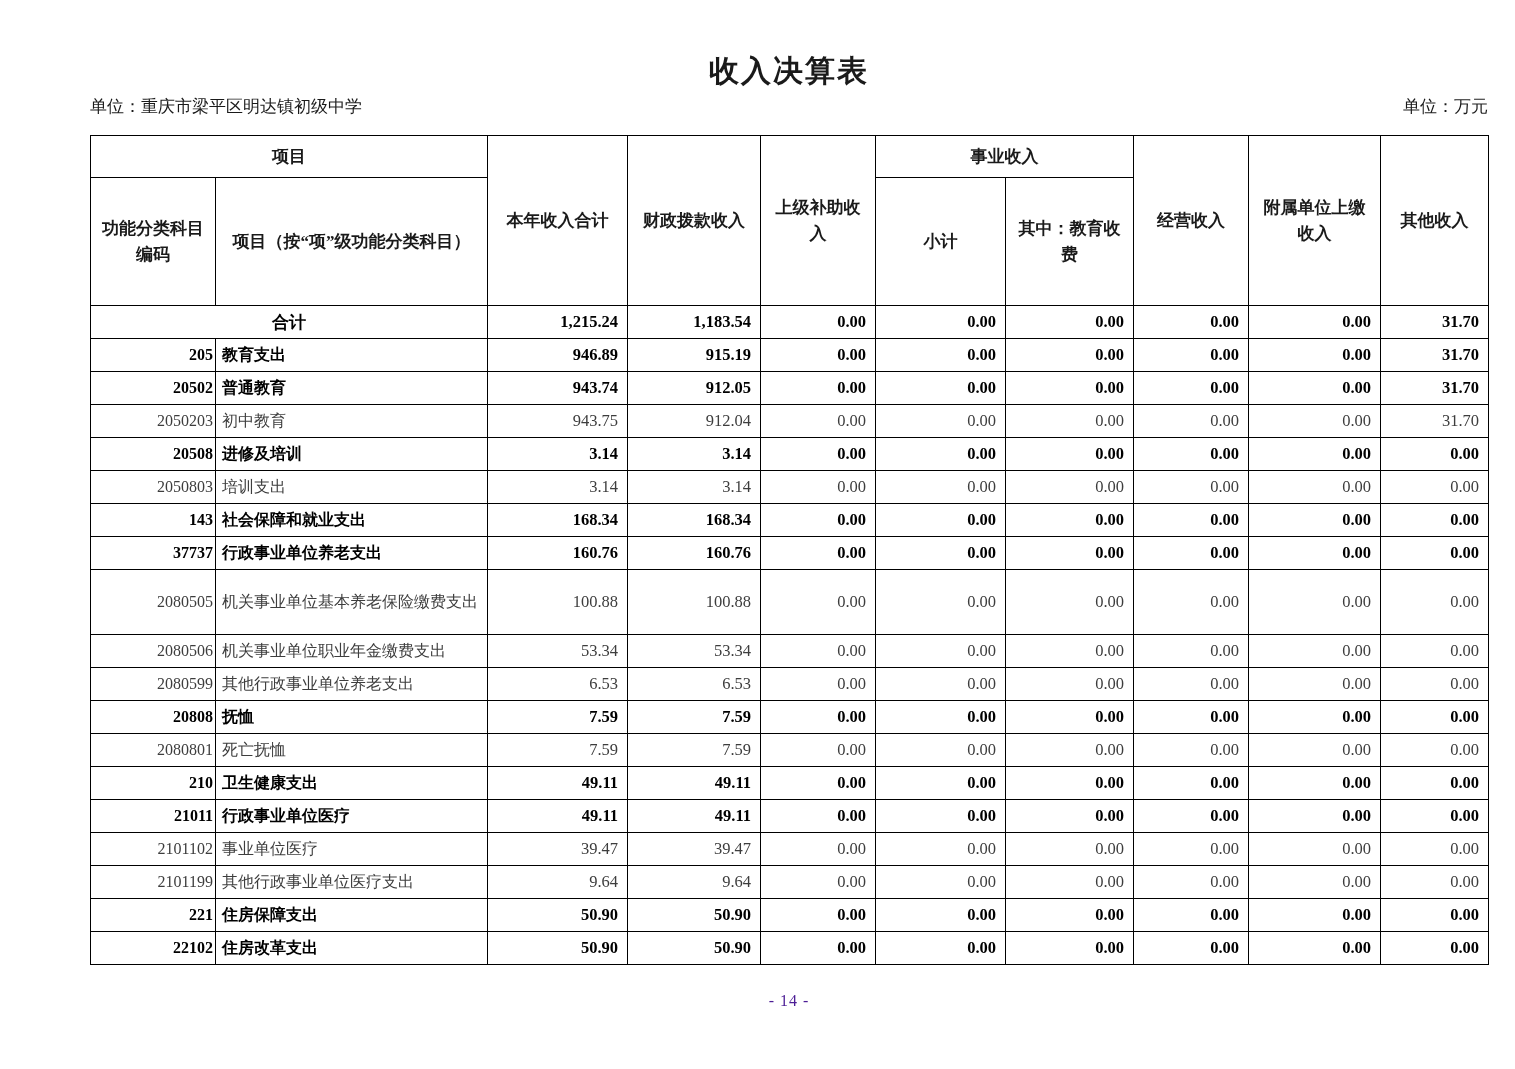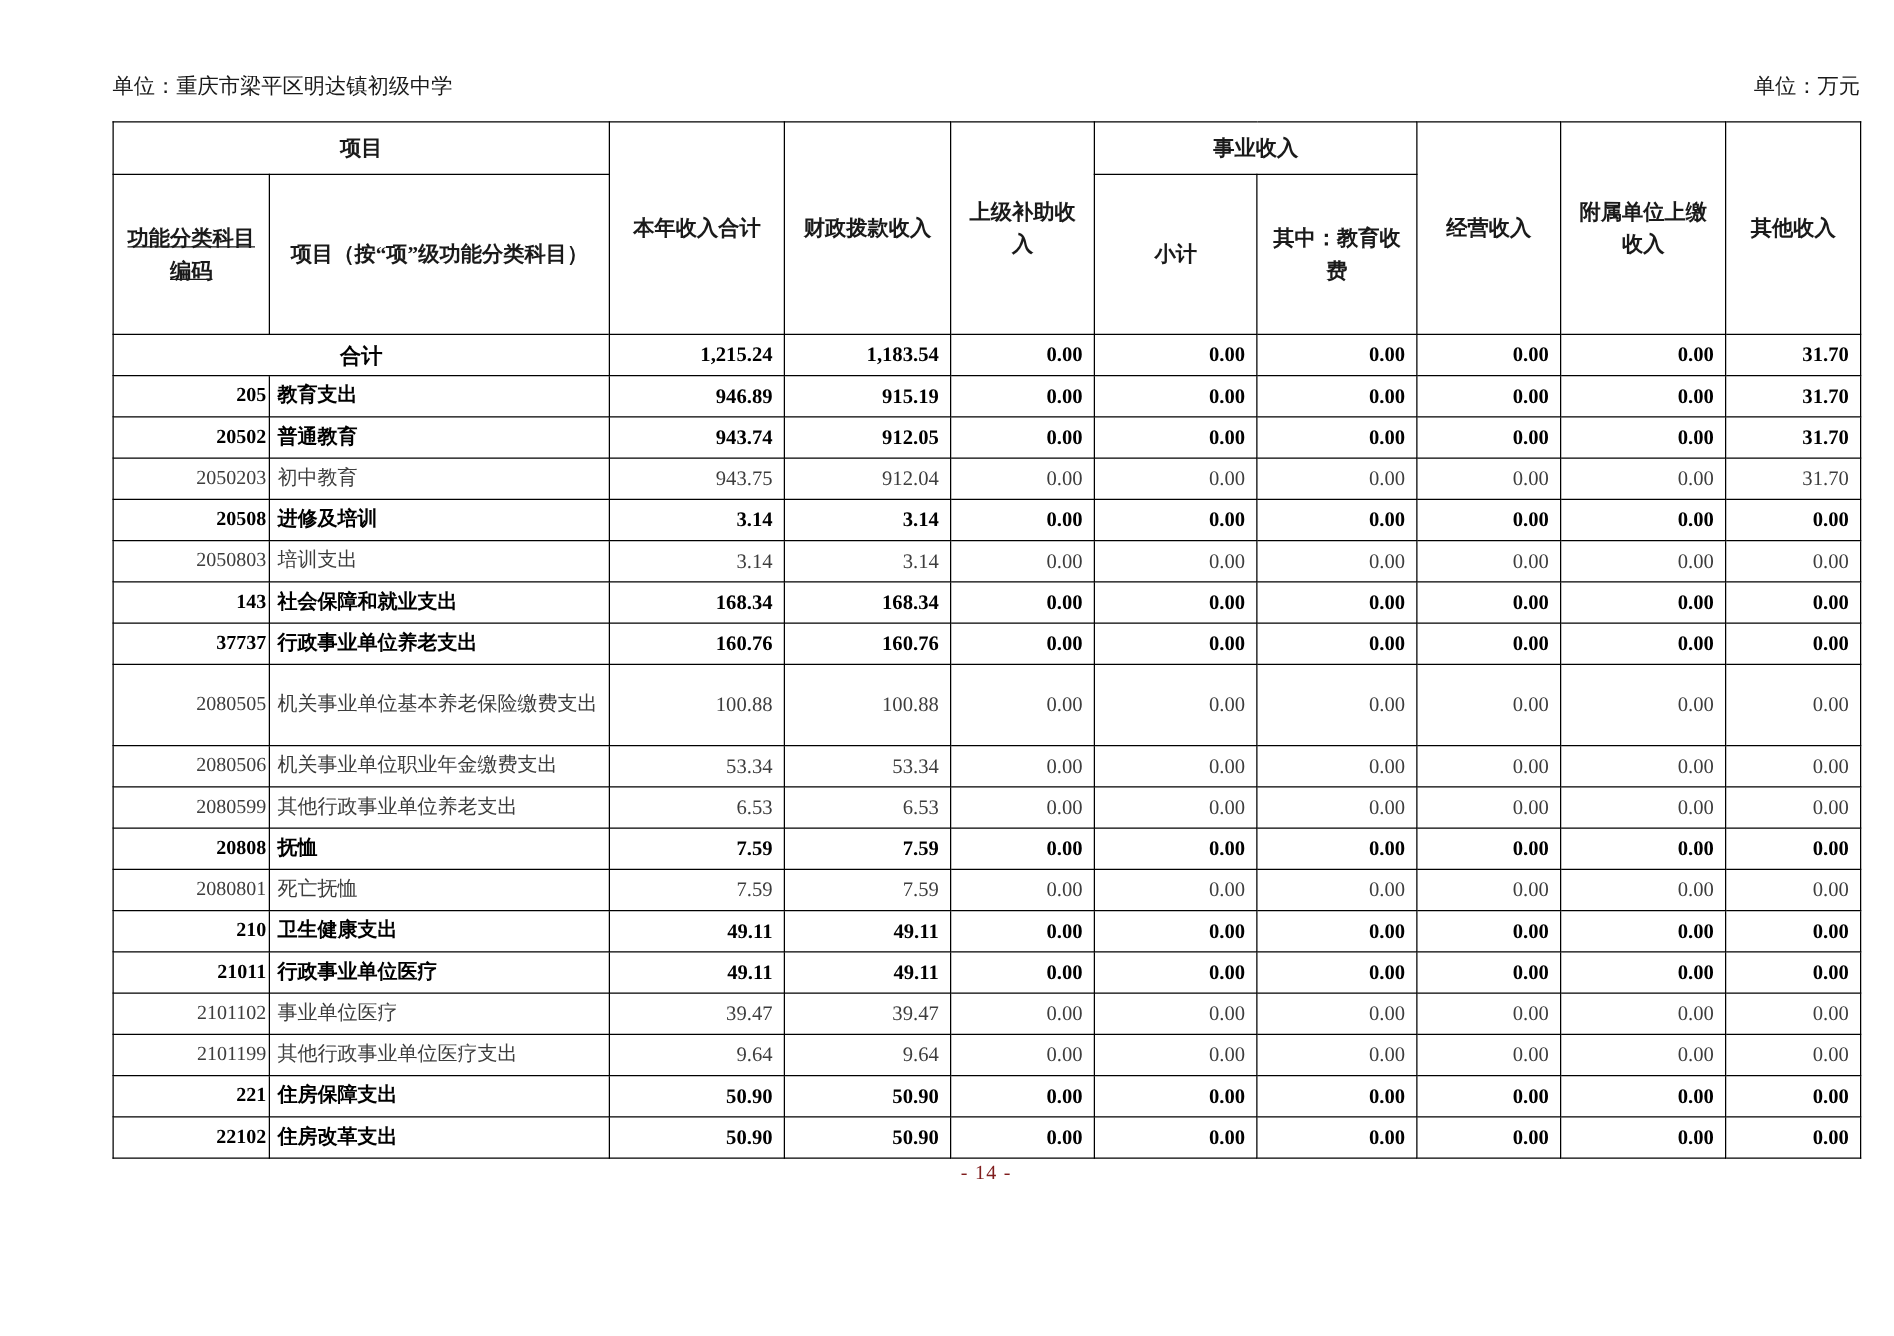--- a/index.html
+++ b/index.html
@@ -49,21 +49,21 @@
     font-size: 17px;
     font-weight: bold;
     text-align: center;
     vertical-align: middle;
     padding: 2px 10px;
     line-height: 26px;
   }
   tr.hdr-top { height: 42px; }
   tr.hdr-bottom { height: 128px; }
   th.hdr-item { padding: 2px 2px; }
-  th.hdr-code { padding: 2px 8px; text-decoration: underline; }
+  th.hdr-code { padding: 2px 8px; }
   tbody tr { height: 33px; }
   tbody tr.tall { height: 65px; }
   td.cell-code {
     font-size: 16px;
     text-align: right;
     padding: 1px 2px 1px 4px;
     vertical-align: middle;
   }
   td.cell-item {
     font-size: 16px;
@@ -81,30 +81,31 @@
   td.cell-total-label {
     font-size: 17px;
     text-align: center;
     vertical-align: middle;
   }
   tbody tr.b td { font-weight: bold; color: #000; }
   tbody tr.r td { font-weight: normal; color: #3d3d3d; }
   .page-footer {
     text-align: center;
     font-size: 16px;
-    margin-top: 3px;
-    color: #7f1d1d;
+    margin-top: 27px;
+    color: #4c1d95;
     letter-spacing: 1px;
   }
 </style>
 </head>
 <body>
 
 <div class="sheet">
 
+  <h1 class="doc-title">收入决算表</h1>
 
 
   <div class="unit-line">
     <span>单位：重庆市梁平区明达镇初级中学</span>
     <span>单位：万元</span>
   </div>
 
   <table class="income">
     <colgroup>
       <col style="width:125px">

